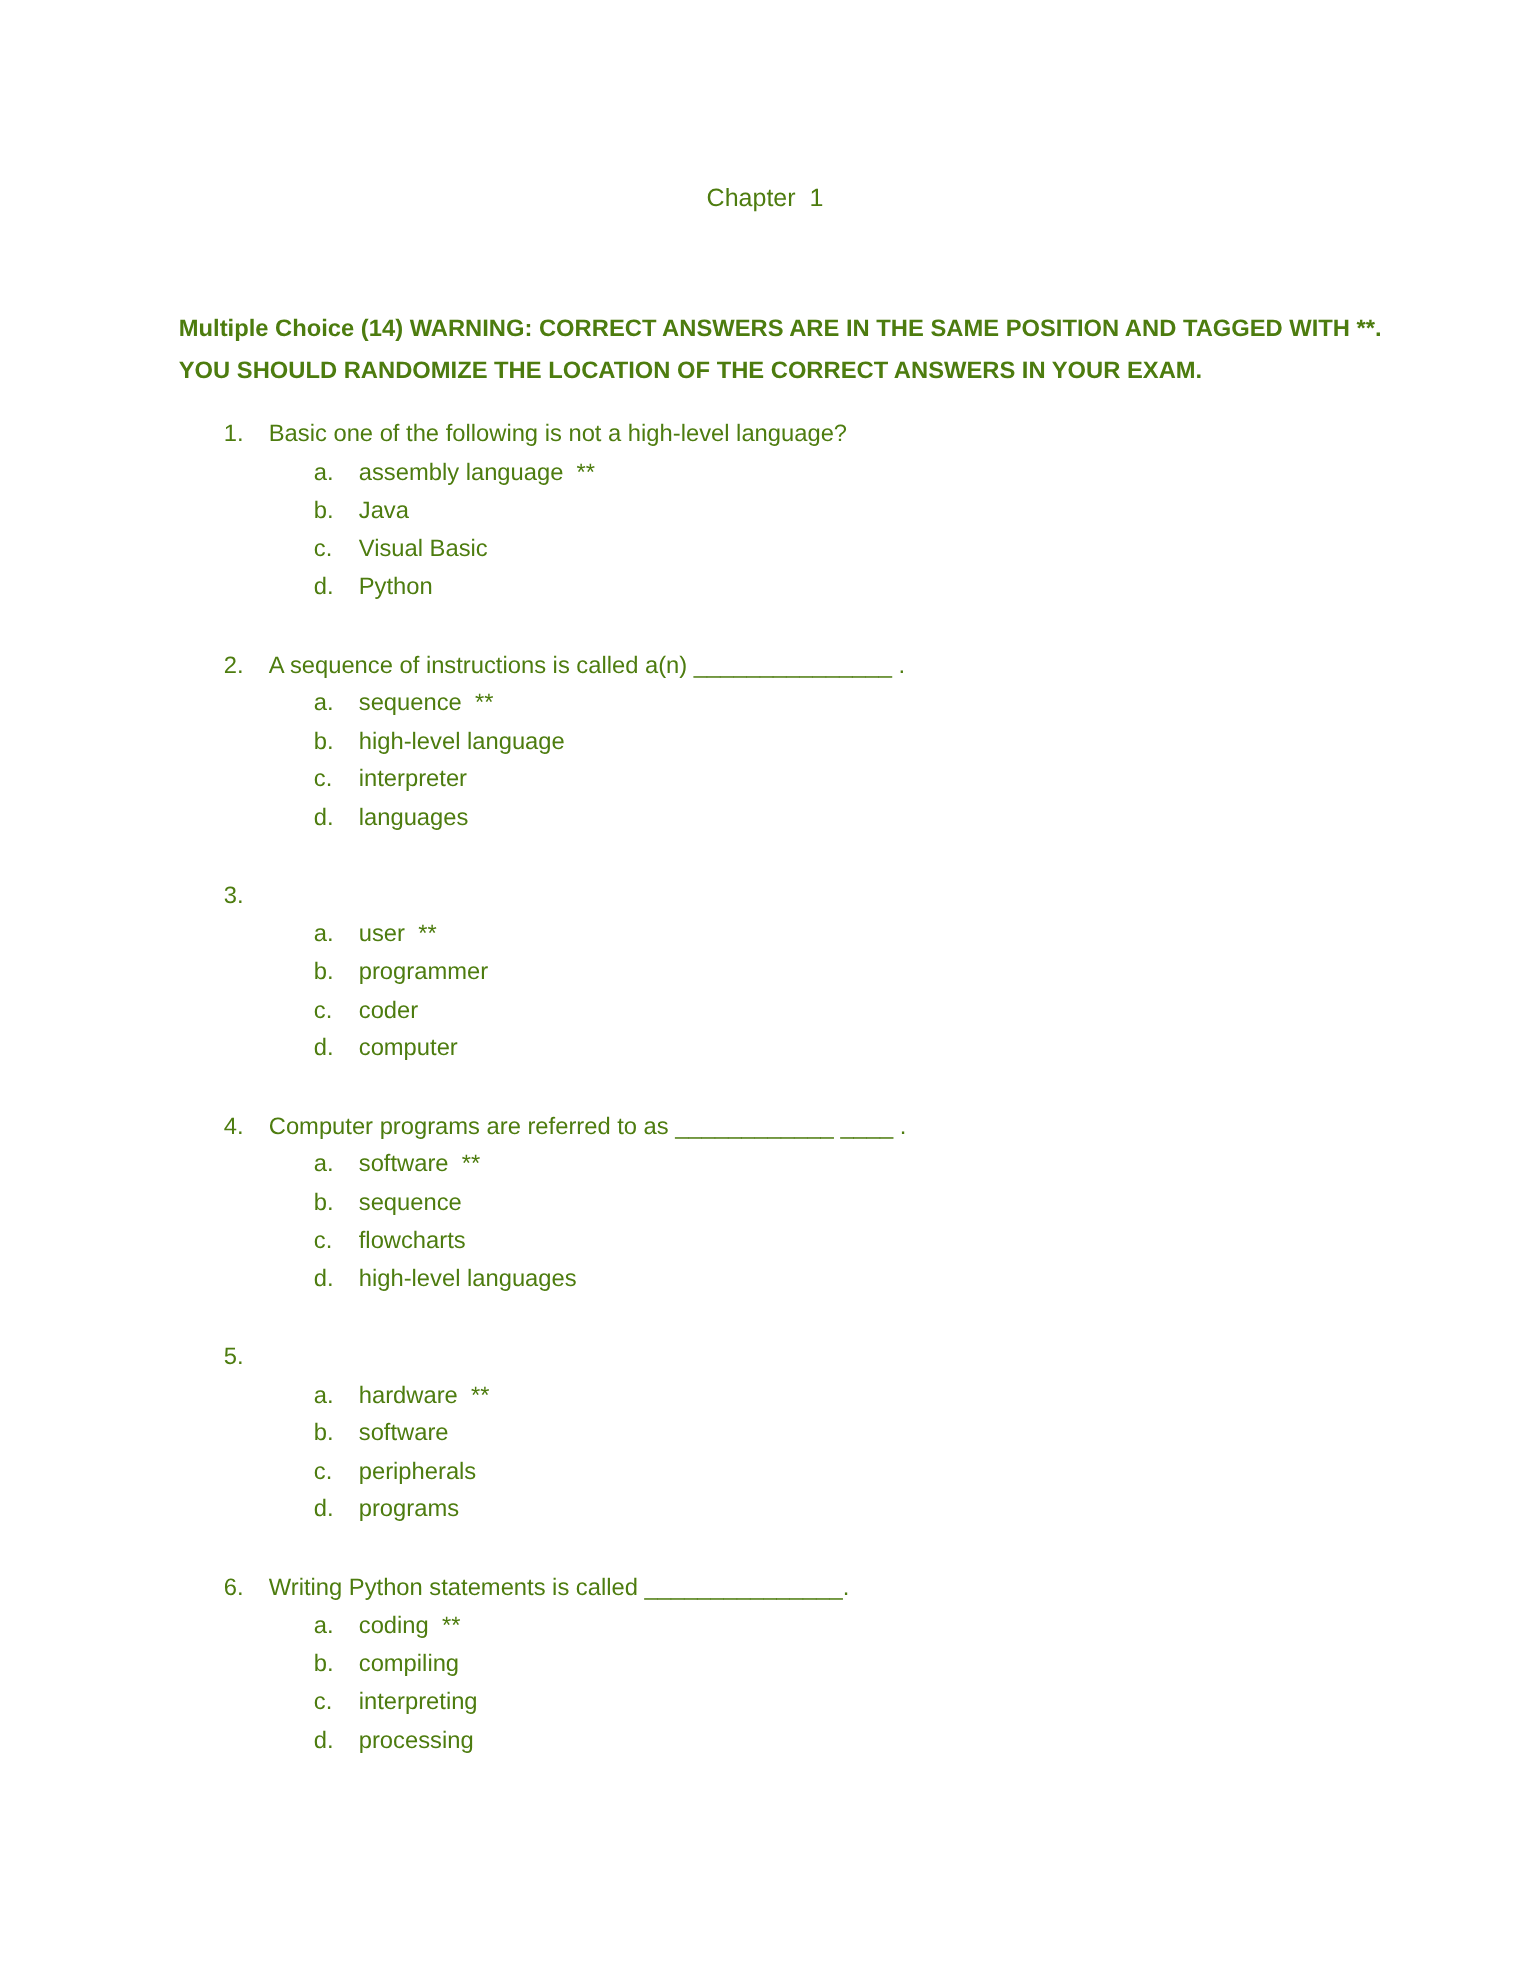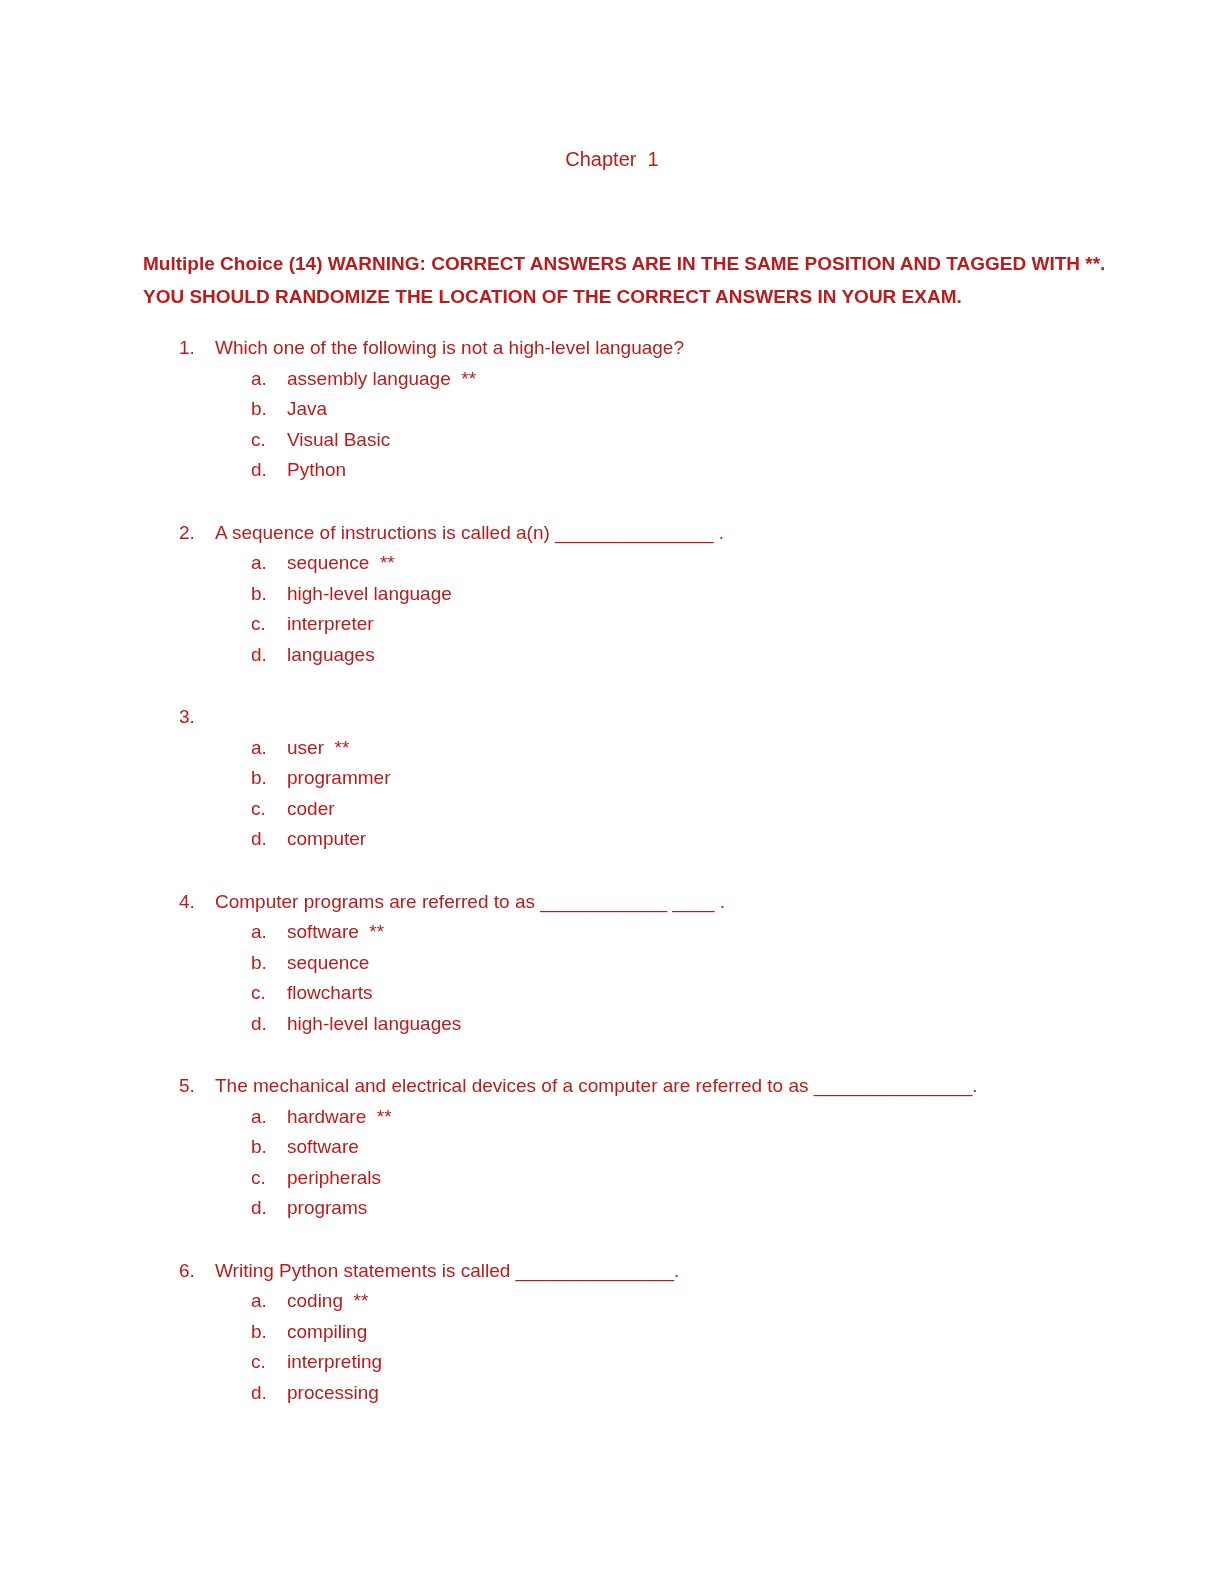--- a/index.html
+++ b/index.html
@@ -5,21 +5,21 @@
   html, body {
     margin: 0;
     padding: 0;
     background: #ffffff;
   }
   .page {
     position: relative;
     width: 1224px;
     height: 1584px;
     background: #ffffff;
-    color: #b91c1c;
+    color: #4d7c0f;
     font-family: "Liberation Sans", sans-serif;
     font-size: 19px;
     box-sizing: border-box;
     padding-top: 147px;
     overflow: hidden;
   }
   .title {
     text-align: center;
     font-size: 20px;
     line-height: 24px;
@@ -68,21 +68,21 @@
   <div class="warning">
     <div class="warn-line">Multiple Choice (14) WARNING: CORRECT ANSWERS ARE IN THE SAME POSITION AND TAGGED WITH **.</div>
     <div class="warn-line">YOU SHOULD RANDOMIZE THE LOCATION OF THE CORRECT ANSWERS IN YOUR EXAM.</div>
   </div>
 
   <div class="questions">
 
     <div class="question">
       <div class="q-line">
         <span class="q-num">1.</span>
-        <span class="q-text">Which one of the following is not a high-level language?</span>
+        <span class="q-text">Basic one of the following is not a high-level language?</span>
       </div>
       <div class="o-line">
         <span class="o-letter">a.</span>
         <span class="o-text">assembly language  **</span>
       </div>
       <div class="o-line">
         <span class="o-letter">b.</span>
         <span class="o-text">Java</span>
       </div>
       <div class="o-line">
@@ -159,21 +159,20 @@
       </div>
       <div class="o-line">
         <span class="o-letter">d.</span>
         <span class="o-text">high-level languages</span>
       </div>
     </div>
 
     <div class="question">
       <div class="q-line">
         <span class="q-num">5.</span>
-        <span class="q-text">The mechanical and electrical devices of a computer are referred to as _______________.</span>
       </div>
       <div class="o-line">
         <span class="o-letter">a.</span>
         <span class="o-text">hardware  **</span>
       </div>
       <div class="o-line">
         <span class="o-letter">b.</span>
         <span class="o-text">software</span>
       </div>
       <div class="o-line">

